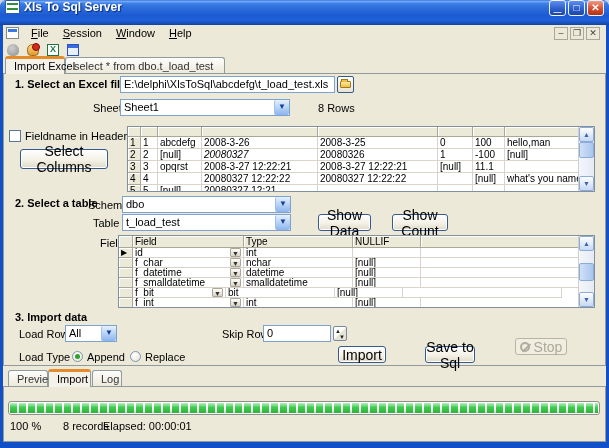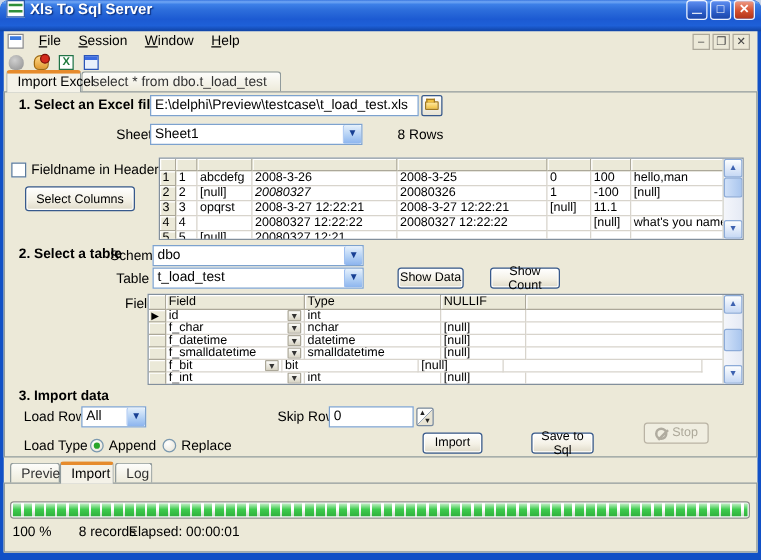--- a/index.html
+++ b/index.html
@@ -47,21 +47,21 @@
   
   .lbl{position:absolute;white-space:nowrap}
   .bold{font-weight:bold}
   
   .tinput{position:absolute;background:#fff;border:1px solid #7da2ce;font-size:11px;padding:1px 3px;white-space:nowrap;overflow:hidden}
   
   .combo{position:absolute;background:#fff;border:1px solid #7da2ce;display:flex}
   .combo .val{flex:1;padding:1px 3px;font-size:11px;white-space:nowrap;overflow:hidden}
   .combo .arrow{width:15px;background:linear-gradient(180deg,#e6f1fc,#aecdf4 60%,#8cb4ee);border-left:1px solid #9ebff0;color:#17３f93;color:#173f93;text-align:center;font-size:8px;line-height:14px;border-radius:2px}
   
-  .xpbtn{position:absolute;border:1px solid #37598c;border-radius:3px;text-align:center;font-size:10px;
+  .xpbtn{position:absolute;border:1px solid #37598c;border-radius:3px;text-align:center;font-size:14px;
     background:linear-gradient(180deg,#ffffff,#f4f1e6 55%,#dfdac8);box-shadow:inset 0 0 0 1px #fff;
     display:flex;align-items:center;justify-content:center;cursor:default}
   .xpbtn.disabled{color:#aca899;border-color:#b9b3a4;box-shadow:none;background:#f0eee1}
   .stop-glyph{width:10px;height:10px;border:2px solid #b0aca0;border-radius:50%;margin-right:4px;position:relative}
   .stop-glyph::after{content:"";position:absolute;left:-1px;top:3px;width:11px;height:2px;background:#b0aca0;transform:rotate(-45deg)}
   .folder-btn{position:absolute;border:1px solid #37598c;border-radius:2px;background:linear-gradient(180deg,#fff,#e8e4d4)}
   .folder{position:absolute;left:2px;top:4px;width:11px;height:7px;background:linear-gradient(180deg,#ffe9a0,#f0c040);border:1px solid #a07820;border-radius:1px}
   .folder::before{content:"";position:absolute;left:0;top:-3px;width:5px;height:2px;background:#f0c040;border:1px solid #a07820;border-bottom:none}
   
   .checkbox{position:absolute;width:12px;height:12px;background:#fff;border:1px solid #5a7a9c}
@@ -132,21 +132,21 @@
           <div class="glyph"></div>
         </div>
       </div>
 
     <div id="top-tabs"></div>
       <div class="tab" style="left: 62px; top: 32px; width: 160px;">select * from dbo.t_load_test</div>
       <div class="tab active" style="left: 2px; top: 31px; width: 60px;">Import Excel</div>
     <div class="page" id="page1" style="left:0;top:48px;width:603px;height:293px"></div>
 
     <div class="lbl bold" style="left:12px;top:53px">1. Select an Excel file</div>
-    <div class="tinput" style="left:117px;top:51px;width:215px;height:17px">E:\delphi\Preview\testcase\t_load_test.xls</div>
+    <div class="tinput" style="left:117px;top:51px;width:215px;height:17px">E:\delphi\XlsToSql\abcdefg\t_load_test.xls</div>
     <div class="folder-btn" style="left:334px;top:51px;width:17px;height:17px">
       <div class="folder"></div>
     </div>
     <div class="lbl" style="left:90px;top:77px">Sheet</div>
     <div class="combo" style="left:117px;top:74px;width:170px;height:17px">
       <div class="val">Sheet1</div>
       <div class="arrow">▼</div>
     </div>
     <div class="lbl" style="left:315px;top:77px">8 Rows</div>
 

